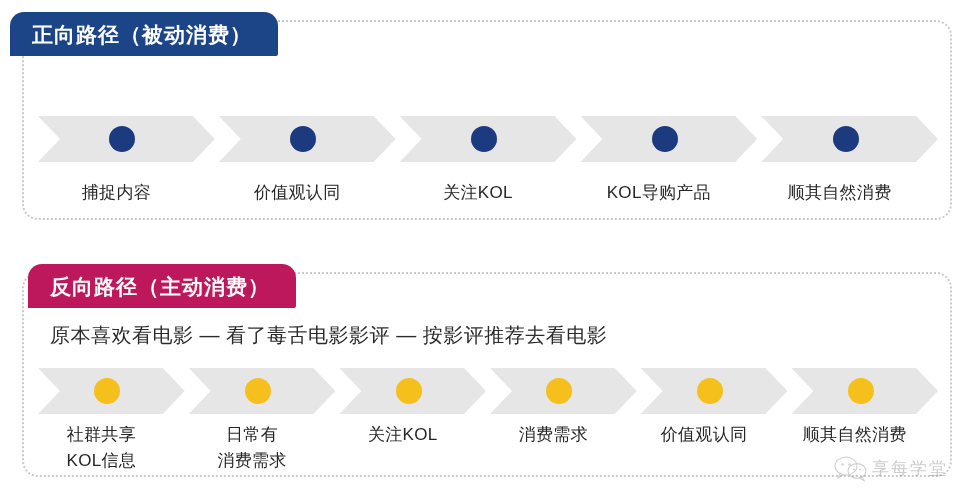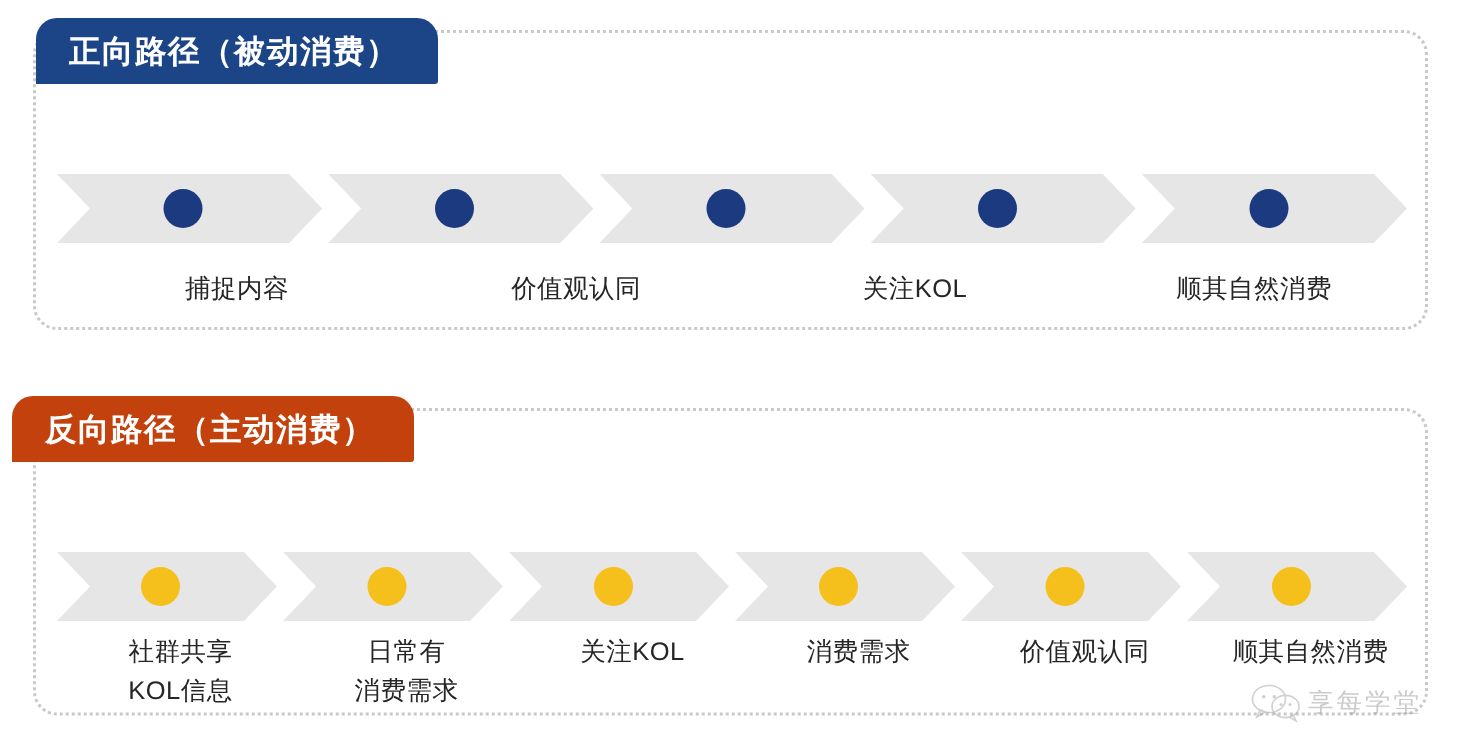--- a/index.html
+++ b/index.html
@@ -45,27 +45,27 @@
     align-items: center;
     padding: 0 26px 0 22px;
     border-top-left-radius: 14px;
     border-bottom-right-radius: 2px;
     border-top-right-radius: 14px;
     box-sizing: border-box;
     z-index: 3;
   }
   .tab-forward {
     top: 12px;
-    left: 24px;
+    left: 10px;
     background: #1c4587;
   }
   .tab-reverse {
     top: 264px;
-    left: 8px;
-    background: #c2410c;
+    left: 28px;
+    background: #be185d;
   }
   .tab-label {
     color: #ffffff;
     font-size: 21px;
     font-weight: bold;
     letter-spacing: 1px;
     white-space: nowrap;
     line-height: 1;
   }
 
@@ -119,21 +119,21 @@
     border-radius: 50%;
     position: relative;
     left: -4px;
   }
   .dot-blue   { background: #1b3a7f; }
   .dot-yellow { background: #f6c01c; }
 
   
   .label-row {
     position: absolute;
-    left: 47px;
+    left: 28px;
     width: 900px;
     display: flex;
     z-index: 2;
   }
   .label-row-forward { top: 180px; }
   .label-row-reverse { top: 422px; }
 
   .label {
     flex: 1 1 0;
     margin-right: 4px;
@@ -199,29 +199,31 @@
     </div>
     <div class="chev">
       <span class="dot dot-blue"></span>
     </div>
   </div>
 
   <div class="label-row label-row-forward">
     <div class="label">捕捉内容</div>
     <div class="label">价值观认同</div>
     <div class="label">关注KOL</div>
+    <div class="label">KOL导购产品</div>
     <div class="label">顺其自然消费</div>
   </div>
 
   <div class="panel panel-reverse"></div>
 
   <div class="tab tab-reverse">
     <span class="tab-label">反向路径（主动消费）</span>
   </div>
 
+  <div class="subtitle subtitle-reverse">原本喜欢看电影 — 看了毒舌电影影评 — 按影评推荐去看电影</div>
 
   <div class="chev-row chev-row-reverse">
     <div class="chev">
       <span class="dot dot-yellow"></span>
     </div>
     <div class="chev">
       <span class="dot dot-yellow"></span>
     </div>
     <div class="chev">
       <span class="dot dot-yellow"></span>

